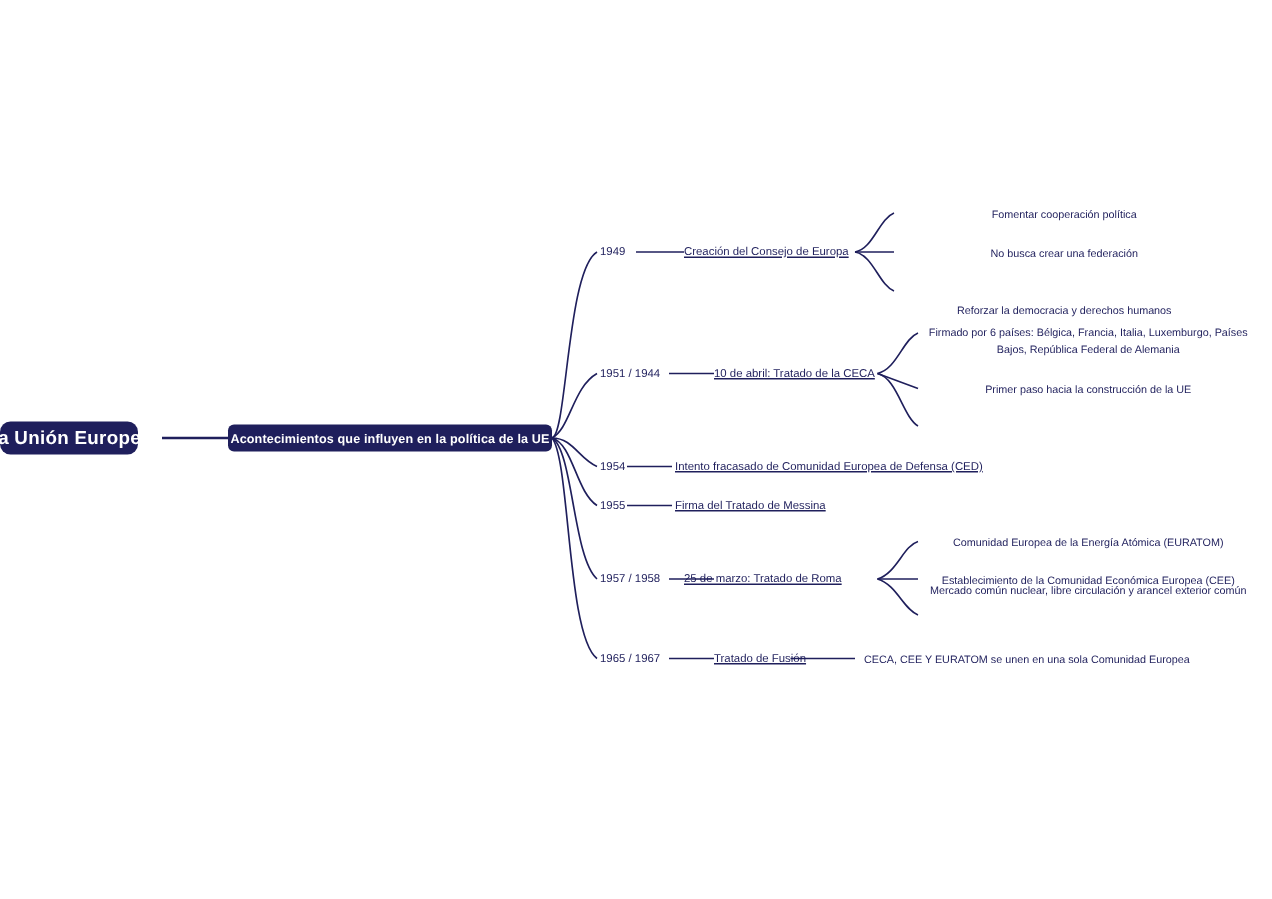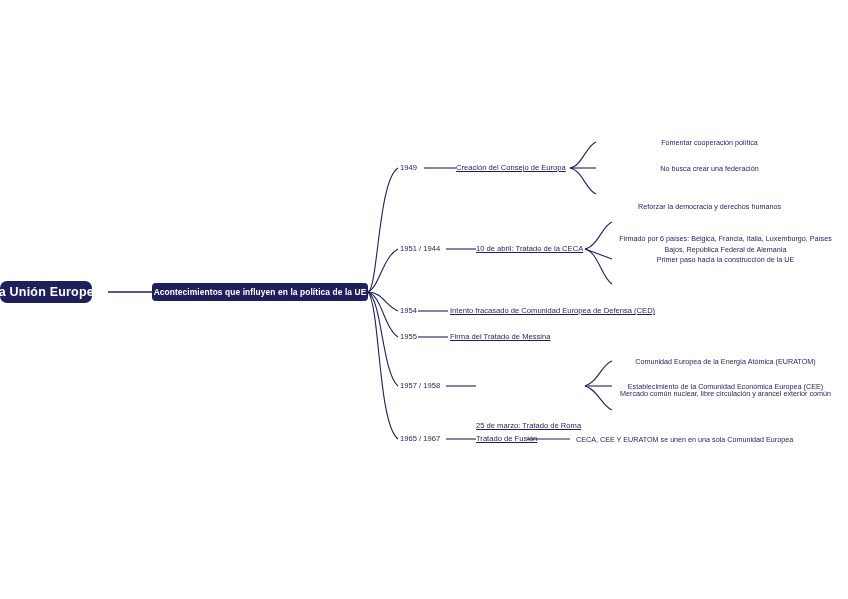--- a/index.html
+++ b/index.html
@@ -102,31 +102,31 @@
   <div class="node branch-node" style="left:152px;top:283px;width:216px;height:18px;">Acontecimientos que influyen en la política de la UE</div>
 
   <div class="node date-label" style="left:400px;top:163px;">1949</div>
   <div class="node topic-label" style="left:456px;top:163px;">Creación del Consejo de Europa</div>
   <div class="node leaf-label leaf-wrap" style="left:602px;top:137px;">Fomentar cooperación política</div>
   <div class="node leaf-label leaf-wrap" style="left:602px;top:163px;">No busca crear una federación</div>
   <div class="node leaf-label leaf-wrap" style="left:602px;top:189px;margin-top:12px;">Reforzar la democracia y derechos humanos</div>
 
   <div class="node date-label" style="left:400px;top:244px;">1951 / 1944</div>
   <div class="node topic-label" style="left:476px;top:244px;">10 de abril: Tratado de la CECA</div>
-  <div class="node leaf-label leaf-wrap" style="left:618px;top:216px;margin-top:17px;">Firmado por 6 países: Bélgica, Francia, Italia, Luxemburgo, Países Bajos, República Federal de Alemania</div>
+  <div class="node leaf-label leaf-wrap" style="left:618px;top:216px;">Firmado por 6 países: Bélgica, Francia, Italia, Luxemburgo, Países Bajos, República Federal de Alemania</div>
   <div class="node leaf-label leaf-wrap" style="left:618px;top:254px;">Primer paso hacia la construcción de la UE</div>
 
   <div class="node date-label" style="left:400px;top:306px;">1954</div>
   <div class="node topic-label" style="left:450px;top:306px;">Intento fracasado de Comunidad Europea de Defensa (CED)</div>
 
   <div class="node date-label" style="left:400px;top:332px;">1955</div>
   <div class="node topic-label" style="left:450px;top:332px;">Firma del Tratado de Messina</div>
 
   <div class="node date-label" style="left:400px;top:381px;">1957 / 1958</div>
-  <div class="node topic-label" style="left:476px;top:381px;margin-top:40px;">25 de marzo: Tratado de Roma</div>
+  <div class="node topic-label" style="left:456px;top:381px;">25 de marzo: Tratado de Roma</div>
   <div class="node leaf-label leaf-wrap" style="left:618px;top:356px;">Comunidad Europea de la Energía Atómica (EURATOM)</div>
   <div class="node leaf-label leaf-wrap" style="left:618px;top:381px;">Establecimiento de la Comunidad Económica Europea (CEE)</div>
   <div class="node leaf-label leaf-wrap" style="left:618px;top:388px;">Mercado común nuclear, libre circulación y arancel exterior común</div>
 
   <div class="node date-label" style="left:400px;top:434px;">1965 / 1967</div>
   <div class="node topic-label" style="left:476px;top:434px;">Tratado de Fusión</div>
   <div class="node leaf-label" style="left:576px;top:434px;white-space:nowrap;">CECA, CEE Y EURATOM se unen en una sola Comunidad Europea</div>
 
 </div>
 

